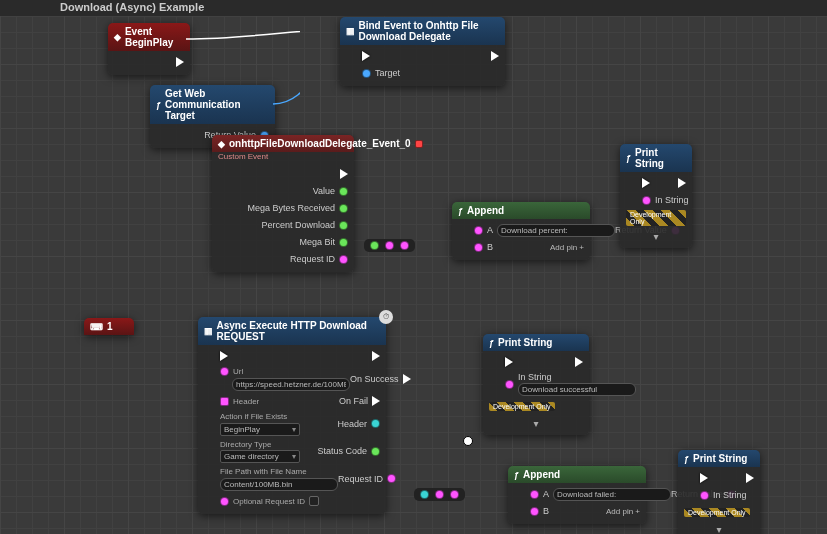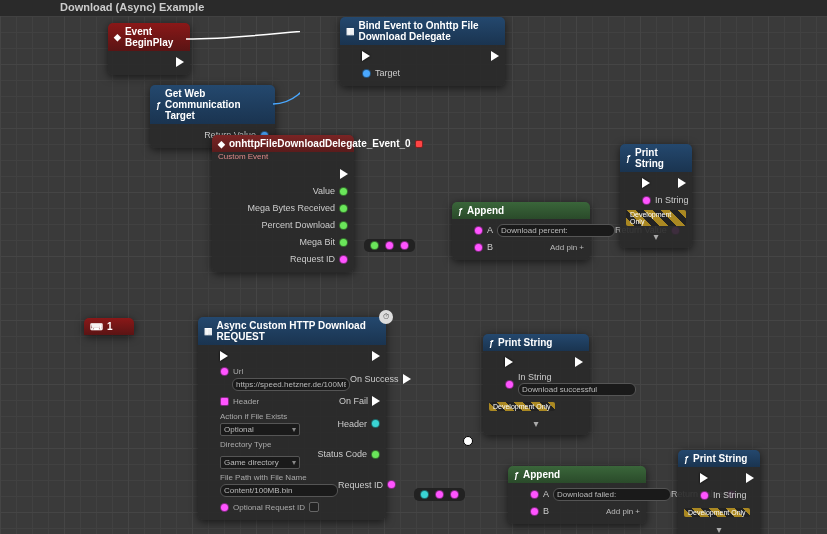--- a/index.html
+++ b/index.html
@@ -259,21 +259,21 @@
   <div class="node-header red">
     <span class="hdr-icon">⌨</span>
     <span>1</span>
   </div>
 </div>
 
 <div class="node" style="left:198px; top:317px; width:188px;">
   <div class="clock-badge">⏱</div>
   <div class="node-header blue">
     <span class="hdr-icon">▦</span>
-    <span>Async Custom HTTP Download REQUEST</span>
+    <span>Async Execute HTTP Download REQUEST</span>
   </div>
   <div class="node-body">
     <div class="pin-row">
       <div class="pin-left">
           <div class="pin-exec-in"></div>
         </div>
       <div class="pin-right">
           <div class="pin-exec"></div>
         </div>
     </div>
@@ -297,30 +297,30 @@
         </div>
       <div class="pin-right">
           <span class="pin-label">On Fail</span>
           <div class="pin-exec"></div>
         </div>
     </div>
     <div class="pin-row">
       <div class="pin-left" style="flex-direction:column;align-items:flex-start;gap:1px;">
         <span class="section-label">Action if File Exists</span>
         <div class="dropdown">
-            <span>Optional</span>
+            <span>BeginPlay</span>
           </div>
       </div>
       <div class="pin-right">
           <span class="pin-label">Header</span>
           <div class="pin-circle pin-cyan"></div>
         </div>
     </div>
     <div class="pin-row">
-      <div class="pin-left" style="flex-direction:column;align-items:flex-start;gap:6px;">
+      <div class="pin-left" style="flex-direction:column;align-items:flex-start;gap:0;">
         <span class="section-label">Directory Type</span>
         <div class="dropdown">
             <span>Game directory</span>
           </div>
       </div>
       <div class="pin-right">
           <span class="pin-label">Status Code</span>
           <div class="pin-circle pin-green"></div>
         </div>
     </div>

